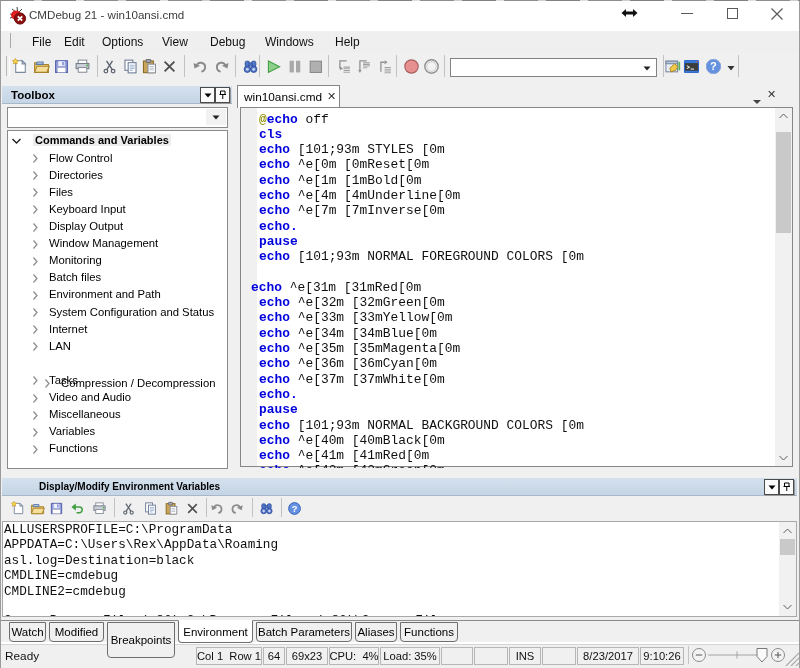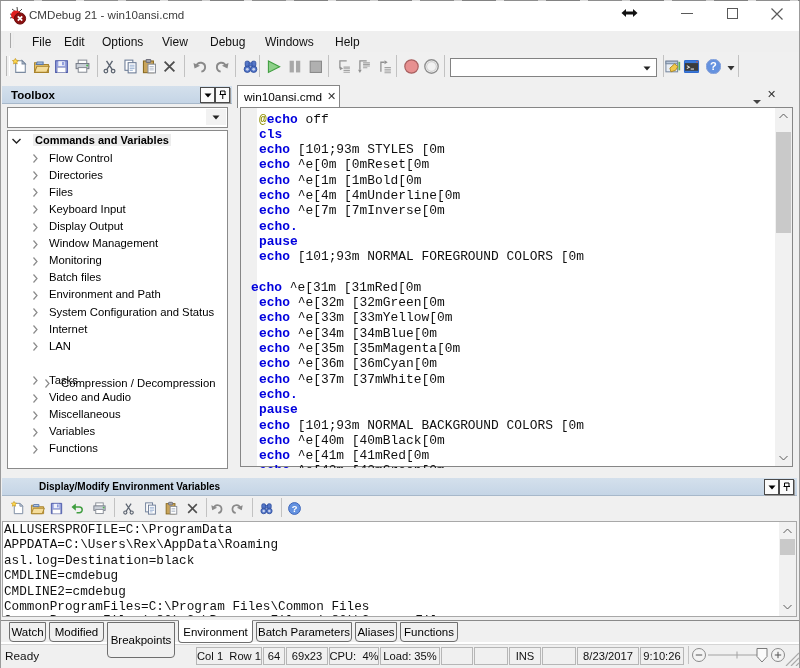--- a/index.html
+++ b/index.html
@@ -469,21 +469,20 @@
           <path d="M0.5 1 L4.5 5 L8.5 1" stroke="#5a5a5a" fill="none"></path>
         </svg>
     </div>
   </div>
   <div id="env" class="abs" style="left:3px;top:522px;width:773px;height:94px;overflow:hidden;">
       <div class="codeline" style="left:1px;font-size:12.7px;top:0.0px;">ALLUSERSPROFILE=C:\ProgramData</div>
       <div class="codeline" style="left:1px;font-size:12.7px;top:15.4px;">APPDATA=C:\Users\Rex\AppData\Roaming</div>
       <div class="codeline" style="left:1px;font-size:12.7px;top:30.8px;">asl.log=Destination=black</div>
       <div class="codeline" style="left:1px;font-size:12.7px;top:46.2px;">CMDLINE=cmdebug</div>
       <div class="codeline" style="left:1px;font-size:12.7px;top:61.6px;">CMDLINE2=cmdebug</div>
-      <div class="codeline" style="left:1px;font-size:12.7px;top:77.0px;">CommonProgramFiles=C:\Program Files\Common Files</div>
       <div class="codeline" style="left:1px;font-size:12.7px;top:91.0px;">CommonProgramFiles(x86)=C:\Program Files (x86)\Common Files</div>
     </div>
 
   <div class="abs" style="left:1px;top:620px;width:798px;height:1px;background:#8a8a8a;"></div>
   <div id="btabs">
       <div style="position:absolute;left:9px;top:622px;width:37px;height:19.6px;background:#f0f0f0;border:1px solid #6e6e6e;border-radius:0 0 4px 4px;box-sizing:border-box;display:flex;align-items:center;justify-content:center;font-size:11.5px;color:#000;z-index:3;white-space:nowrap;">Watch</div>
       <div style="position:absolute;left:49px;top:622px;width:55px;height:19.6px;background:#f0f0f0;border:1px solid #6e6e6e;border-radius:0 0 4px 4px;box-sizing:border-box;display:flex;align-items:center;justify-content:center;font-size:11.5px;color:#000;z-index:3;white-space:nowrap;">Modified</div>
       <div style="position:absolute;left:107px;top:622px;width:68px;height:36px;background:#f0f0f0;border:1px solid #6e6e6e;border-radius:0 0 4px 4px;box-sizing:border-box;display:flex;align-items:center;justify-content:center;font-size:11.5px;color:#000;z-index:3;white-space:nowrap;">Breakpoints</div>
       <div style="position:absolute;left:178px;top:620px;width:75px;height:23px;background:#fff;border:1px solid #6e6e6e;border-top:1px solid #fff;border-radius:0 0 4px 4px;box-sizing:border-box;display:flex;align-items:center;justify-content:center;font-size:11.5px;color:#000;z-index:3;white-space:nowrap;">Environment</div>
       <div style="position:absolute;left:256px;top:622px;width:96px;height:19.6px;background:#f0f0f0;border:1px solid #6e6e6e;border-radius:0 0 4px 4px;box-sizing:border-box;display:flex;align-items:center;justify-content:center;font-size:11.5px;color:#000;z-index:3;white-space:nowrap;">Batch Parameters</div>

